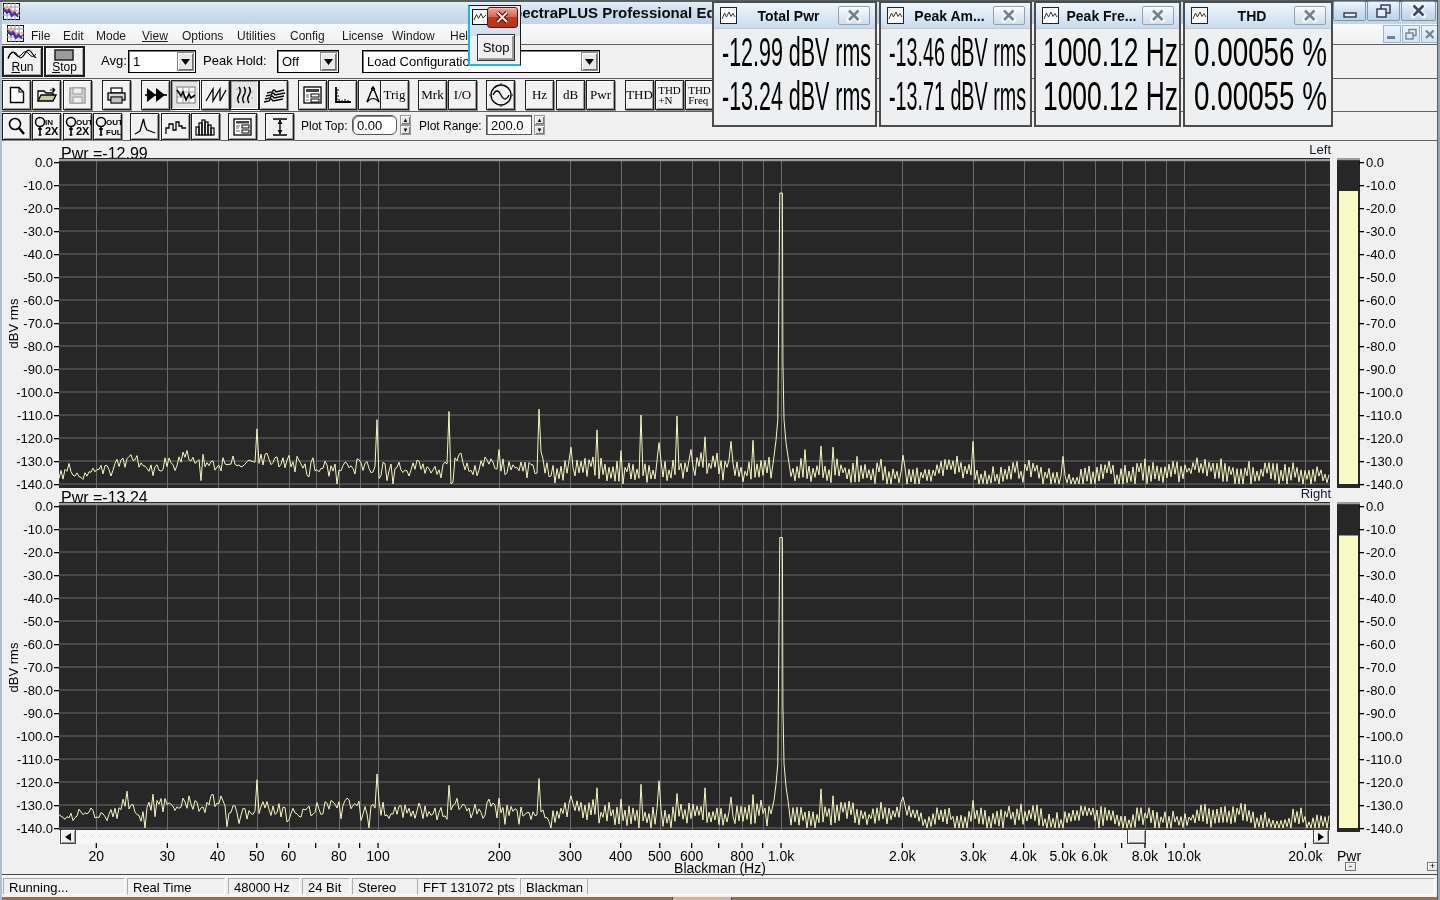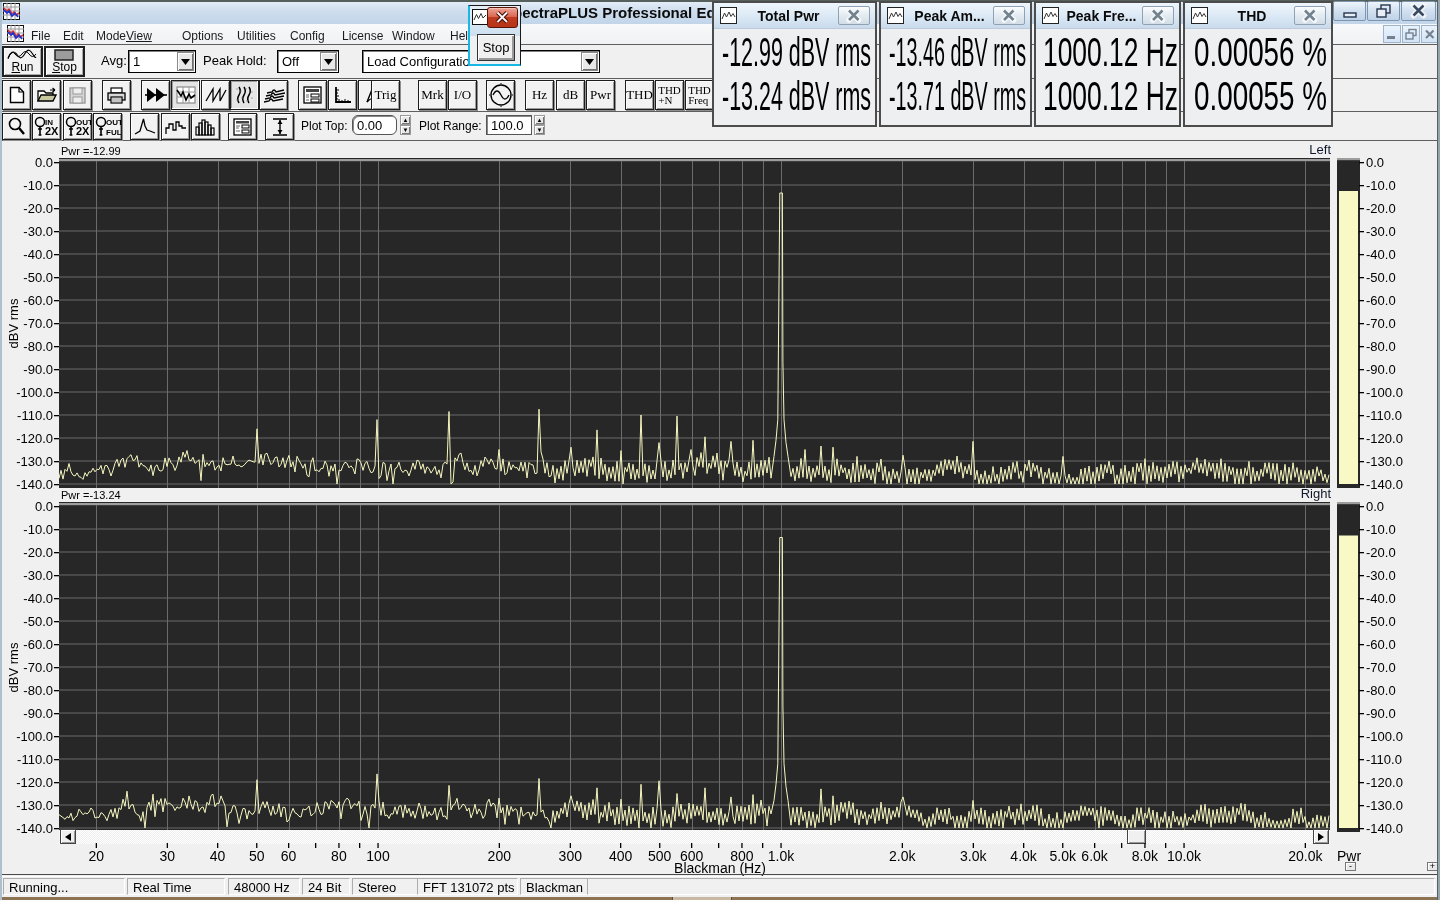--- a/index.html
+++ b/index.html
@@ -22,21 +22,21 @@
 .ibtn.r3{top:113px;height:27px;}
 .serif{font-family:"Liberation Serif",serif;font-size:13px;color:#000;line-height:12px;}
 .uitext{font-size:13px;color:#000;}
 .combo{background:#fff;border:1px solid #000;box-shadow:inset 1px 1px 0 #808080;}
 .combo .val{position:absolute;left:4px;top:3px;font-size:13px;color:#000;white-space:nowrap;}
 .drop{position:absolute;right:1px;top:1px;bottom:1px;width:17px;background:#e8e8e8;border:1px solid #888;border-style:solid;box-shadow:inset 1px 1px 0 #fff, inset -1px -1px 0 #707070;display:flex;align-items:center;justify-content:center;}
 .drop svg{display:block;}
 .spin{width:11px;background:#e8e8e8;}
 .spin div{height:50%;border:1px solid #999;box-shadow:inset 1px 1px 0 #fff, inset -1px -1px 0 #777;background:#e8e8e8;display:flex;align-items:center;justify-content:center;font-size:6px;}
 .numin{background:#fff;border:1px solid #555;box-shadow:inset 1px 1px 0 #888;font-size:13px;color:#000;padding:2px 0 0 4px;}
-.plotlbl{font-size:11px;color:#000;}
+.plotlbl{font-size:16px;color:#000;}
 .axlbl{font-size:13px;color:#000;}
 .chlbl{font-size:13px;color:#0f172a;}
 .statusbar{left:0;top:876px;width:1440px;height:21px;background:#f0f0f0;border-top:1px solid #fff;}
 .seg{position:absolute;height:17px;border:1px solid #adadad;border-right-color:#fff;border-bottom-color:#fff;background:#f0f0f0;font-size:13px;color:#000;padding:1px 0 0 5px;}
 .bstrip{left:0;top:897px;width:1440px;height:3px;background:#8c7353;}
 .panel{top:1px;height:126px;border:2px solid #4c4c4c;background:#edeff1;}
 .ptitle{position:absolute;left:0;top:0;right:0;height:26px;background:linear-gradient(#eff6fc,#d5e4f2 70%,#c8daeb);border-bottom:1px solid #bccadb;}
 .ptitle .txt{position:absolute;top:5px;width:100%;text-align:center;font-size:14px;font-weight:bold;color:#0a0a0a;}
 .picon{position:absolute;left:6px;top:4px;width:17px;height:17px;background:#fff;border:1px solid #222;}
 .xbtn{position:absolute;top:3px;width:32px;height:19px;border:1px solid #8fa1b5;border-radius:2px;background:linear-gradient(#fbfdfe,#e3eaf1 50%,#d3dde7);}
@@ -64,21 +64,21 @@
 <div class="abs menubar"></div>
 <div class="abs" style="left:7px;top:25px;"><svg width="17" height="17" viewBox="0 0 17 17">
       <rect x="0.5" y="0.5" width="16" height="16" fill="#fff" stroke="#111"></rect>
       <path d="M0 4H17M0 8H17M0 12H17M4 0V17M8 0V17M12 0V17" stroke="#999" stroke-width="1"></path>
       <path d="M1 5 L4 8 6 6 9 11 11 9 13 12 16 10" stroke="#d33" fill="none" stroke-width="1.6"></path>
       <path d="M1 7 L4 10 6 8 9 13 12 10 15 14" stroke="#23c" fill="none" stroke-width="1.8"></path>
     </svg></div>
 <div class="abs mi" style="left:31px;">File</div>
 <div class="abs mi" style="left:63px;">Edit</div>
 <div class="abs mi" style="left:96px;">Mode</div>
-<div class="abs mi" style="left:126px;text-decoration:underline;">View</div>
+<div class="abs mi" style="left:142px;text-decoration:underline;">View</div>
 <div class="abs mi" style="left:182px;">Options</div>
 <div class="abs mi" style="left:237px;">Utilities</div>
 <div class="abs mi" style="left:290px;">Config</div>
 <div class="abs mi" style="left:342px;">License</div>
 <div class="abs mi" style="left:392px;">Window</div>
 <div class="abs mi" style="left:450px;">Help</div>
 <div class="abs cbtn" style="left:1383px;"><svg width="16" height="16">
       <rect x="3" y="10" width="8" height="2.5" fill="#7b8globe"></rect>
       <rect x="3" y="10" width="8" height="2.5" fill="#76838f"></rect>
     </svg></div>
@@ -228,21 +228,21 @@
     </svg>
   </div>
 <div class="abs ibtn r2" style="left:358px;">
     <svg width="20" height="18">
       <path d="M10 1 L4 16 M10 1 L16 16" stroke="#000" fill="none" stroke-width="1.4"></path>
       <path d="M10 1 l0 -1" stroke="#000"></path>
       <circle cx="10" cy="3" r="1.6" fill="none" stroke="#000"></circle>
       <path d="M4 16 Q10 9 16 16" fill="none" stroke="#000" stroke-width="1.2"></path>
     </svg>
   </div>
-<div class="abs ibtn r2" style="left:371px;">
+<div class="abs ibtn r2" style="left:380px;">
     <span class="serif">Trig</span>
   </div>
 <div class="abs ibtn r2" style="left:418px;">
     <span class="serif">Mrk</span>
   </div>
 <div class="abs ibtn r2" style="left:448px;">
     <span class="serif">I/O</span>
   </div>
 <div class="abs ibtn r2" style="left:486px;">
     <svg width="24" height="24">
@@ -337,21 +337,21 @@
       <path d="M9 17 L6.5 13 H11.5 Z" fill="#000"></path>
     </svg>
   </div>
 <div class="abs uitext" style="left:301px;top:119px;font-size:12px;">Plot Top:</div>
 <div class="abs numin" style="left:352px;top:115px;width:45px;height:20px;border-radius:6px;">0.00</div>
 <div class="abs spin" style="left:400px;top:115px;height:20px;">
     <div>▲</div>
     <div>▼</div>
   </div>
 <div class="abs uitext" style="left:419px;top:119px;font-size:12px;">Plot Range:</div>
-<div class="abs numin" style="left:486px;top:115px;width:46px;height:20px;">100.0</div>
+<div class="abs numin" style="left:486px;top:115px;width:46px;height:20px;">200.0</div>
 <div class="abs spin" style="left:534px;top:115px;height:20px;">
     <div>▲</div>
     <div>▼</div>
   </div>
 <div class="abs plotlbl" style="left:61px;top:145px;">Pwr =-12.99</div>
 <div class="abs chlbl" style="left:1231px;top:142px;width:100px;text-align:right;">Left</div>
 <svg class="abs" style="left:59px;top:158px;" width="1271" height="330" viewBox="0 0 1271 330">
     <rect x="0" y="0" width="1271" height="330" fill="#272727"></rect>
     <rect x="0" y="1" width="1271" height="2.2" fill="#9d9d9d"></rect>
     <path d="M0 27H1271 M0 50H1271 M0 73H1271 M0 96H1271 M0 119H1271 M0 142H1271 M0 165H1271 M0 188H1271 M0 211H1271 M0 234H1271 M0 257H1271 M0 280H1271 M0 303H1271 M0 326H1271 M37.5 3V330 M108.5 3V330 M159.5 3V330 M198.5 3V330 M230.5 3V330 M257.5 3V330 M280.5 3V330 M301.5 3V330 M319.5 3V330 M440.5 3V330 M511.5 3V330 M562.5 3V330 M601.5 3V330 M633.5 3V330 M660.5 3V330 M683.5 3V330 M704.5 3V330 M722.5 3V330 M843.5 3V330 M914.5 3V330 M965.5 3V330 M1004.5 3V330 M1036.5 3V330 M1063.5 3V330 M1086.5 3V330 M1107.5 3V330 M1125.5 3V330 M1246.5 3V330" stroke="#6b6b6b" stroke-width="1" fill="none"></path>

